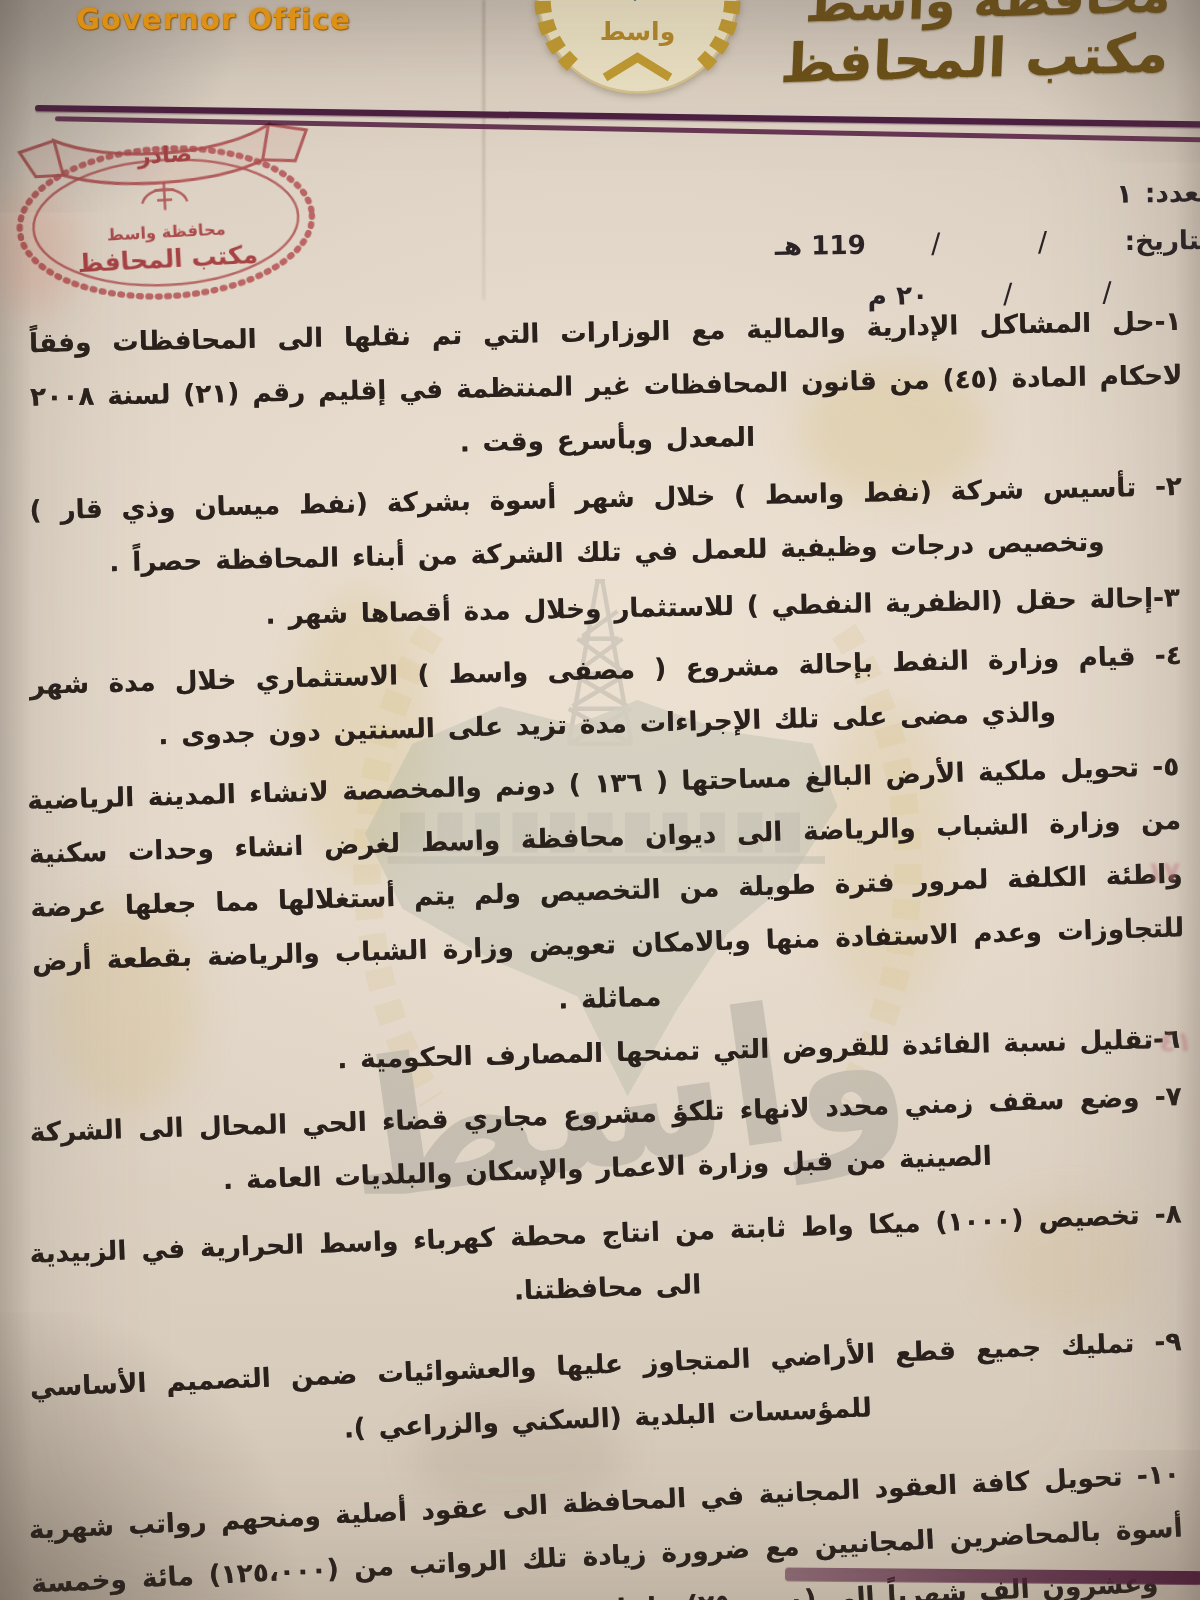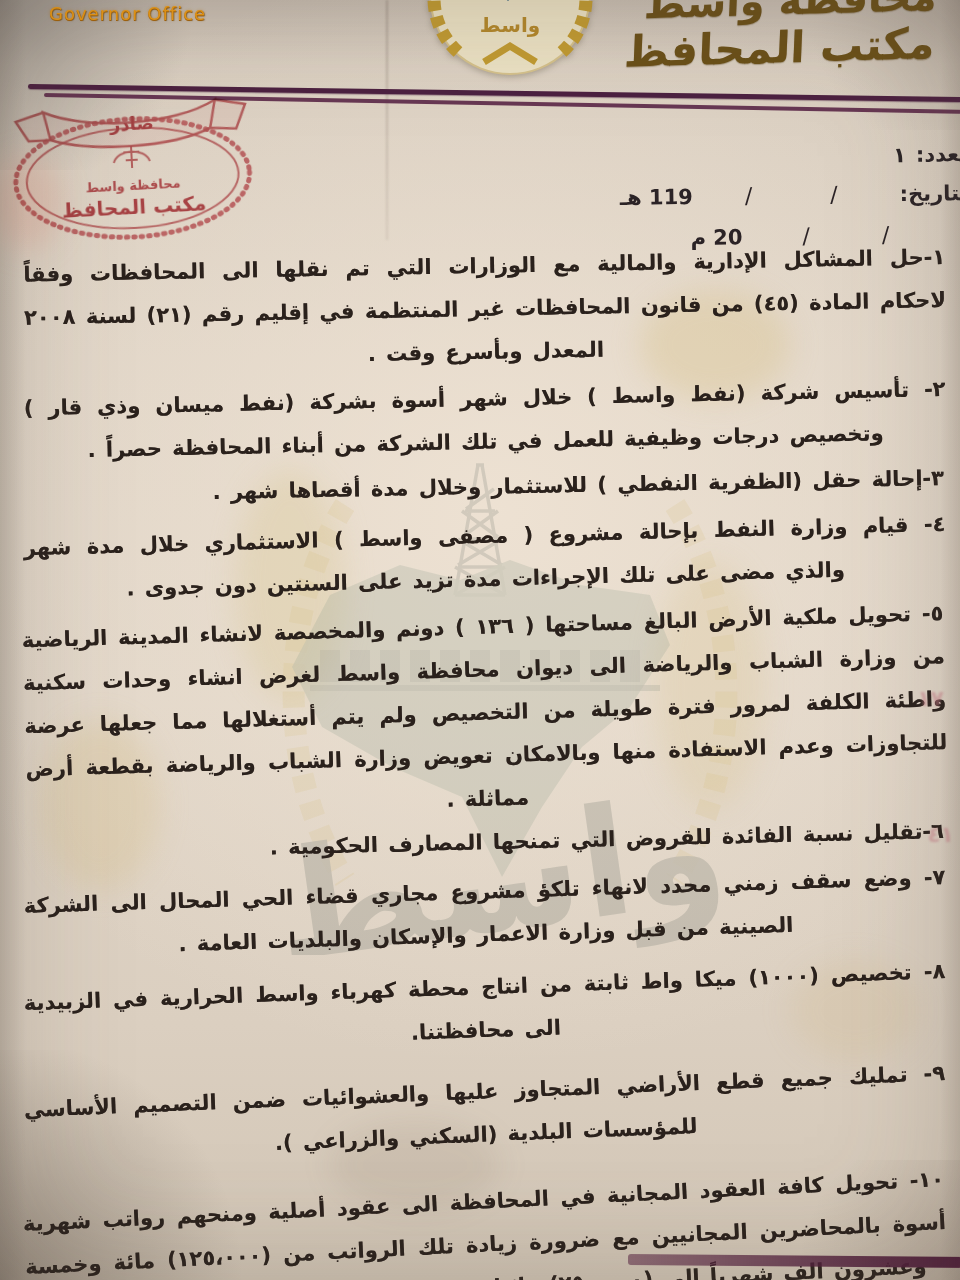--- a/index.html
+++ b/index.html
@@ -25,21 +25,21 @@
   .st-d{left:330px;top:1120px;width:170px;height:90px;background:rgba(120,100,80,.10);}
   .st-e{left:235px;top:470px;width:110px;height:230px;background:rgba(214,192,130,.26);}
   .st-f{left:655px;top:560px;width:110px;height:250px;background:rgba(214,192,130,.22);}
   .smudge{left:-8px;top:155px;width:70px;height:95px;background:rgba(221,141,121,.25);}
 
   .crease{position:absolute;left:386px;top:0;width:2px;height:240px;
     background:linear-gradient(180deg,rgba(110,95,85,.34),rgba(110,95,85,.12));filter:blur(1px);}
 
   
   .gov-office{
-    position:absolute;left:49px;top:3px;font-size:18px;font-weight:400;letter-spacing:1px;
+    position:absolute;left:61px;top:3px;font-size:23px;font-weight:700;letter-spacing:1px;
     color:#ef9b13;
     text-shadow:0 1px 0 #a96405, 1px 1px 1px rgba(90,55,0,.55), 0 0 3px rgba(196,120,10,.5);
   }
   .org-title{
     position:absolute;right:22px;top:-26px;text-align:right;direction:rtl;color:#6b5018;
     transform:rotate(-1.6deg) skewX(-4deg);transform-origin:100% 0;
     text-shadow:0 1px 1px rgba(80,58,15,.35);
   }
   .org-title .l1{font-size:40px;font-weight:700;line-height:44px;padding-left:40px;}
   .org-title .l2{font-size:43px;font-weight:700;line-height:50px;}
@@ -189,21 +189,21 @@
     </div>
     <div class="row row2">
       <span class="lbl">التاريخ:</span>
       <span class="sl sl1">/</span>
       <span class="sl sl2">/</span>
       <span class="yr">119 هـ</span>
     </div>
     <div class="row row3">
       <span class="sl sl1">/</span>
       <span class="sl sl2">/</span>
-      <span class="yr">20 م</span>
+      <span class="yr">٢٠ م</span>
     </div>
   </div>
 
   <div class="items">
     <div class="item">١-حل المشاكل الإدارية والمالية مع الوزارات التي تم نقلها الى المحافظات وفقاً لاحكام المادة (٤٥) من قانون المحافظات غير المنتظمة في إقليم رقم (٢١) لسنة ٢٠٠٨ المعدل وبأسرع وقت .</div>
     <div class="item">٢- تأسيس شركة (نفط واسط ) خلال شهر أسوة بشركة (نفط ميسان وذي قار ) وتخصيص درجات وظيفية للعمل في تلك الشركة من أبناء المحافظة حصراً .</div>
     <div class="item single">٣-إحالة حقل (الظفرية النفطي ) للاستثمار وخلال مدة أقصاها شهر .</div>
     <div class="item">٤- قيام وزارة النفط بإحالة مشروع ( مصفى واسط ) الاستثماري خلال مدة شهر والذي مضى على تلك الإجراءات مدة تزيد على السنتين دون جدوى .</div>
     <div class="item">٥- تحويل ملكية الأرض البالغ مساحتها ( ١٣٦ ) دونم والمخصصة لانشاء المدينة الرياضية من وزارة الشباب والرياضة الى ديوان محافظة واسط لغرض انشاء وحدات سكنية واطئة الكلفة لمرور فترة طويلة من التخصيص ولم يتم أستغلالها مما جعلها عرضة للتجاوزات وعدم الاستفادة منها وبالامكان تعويض وزارة الشباب والرياضة بقطعة أرض مماثلة .</div>
     <div class="item single">٦-تقليل نسبة الفائدة للقروض التي تمنحها المصارف الحكومية .</div>

